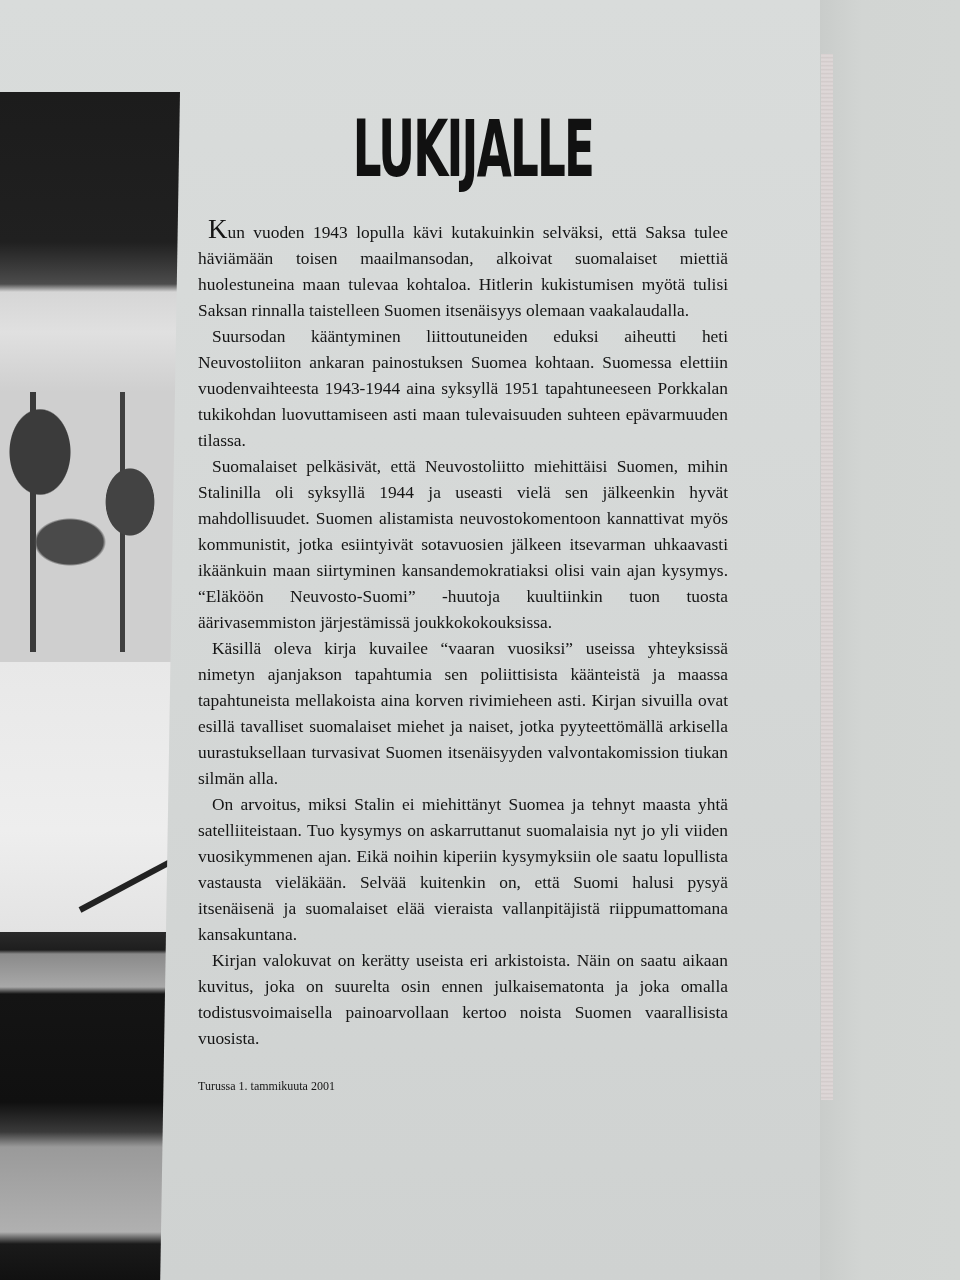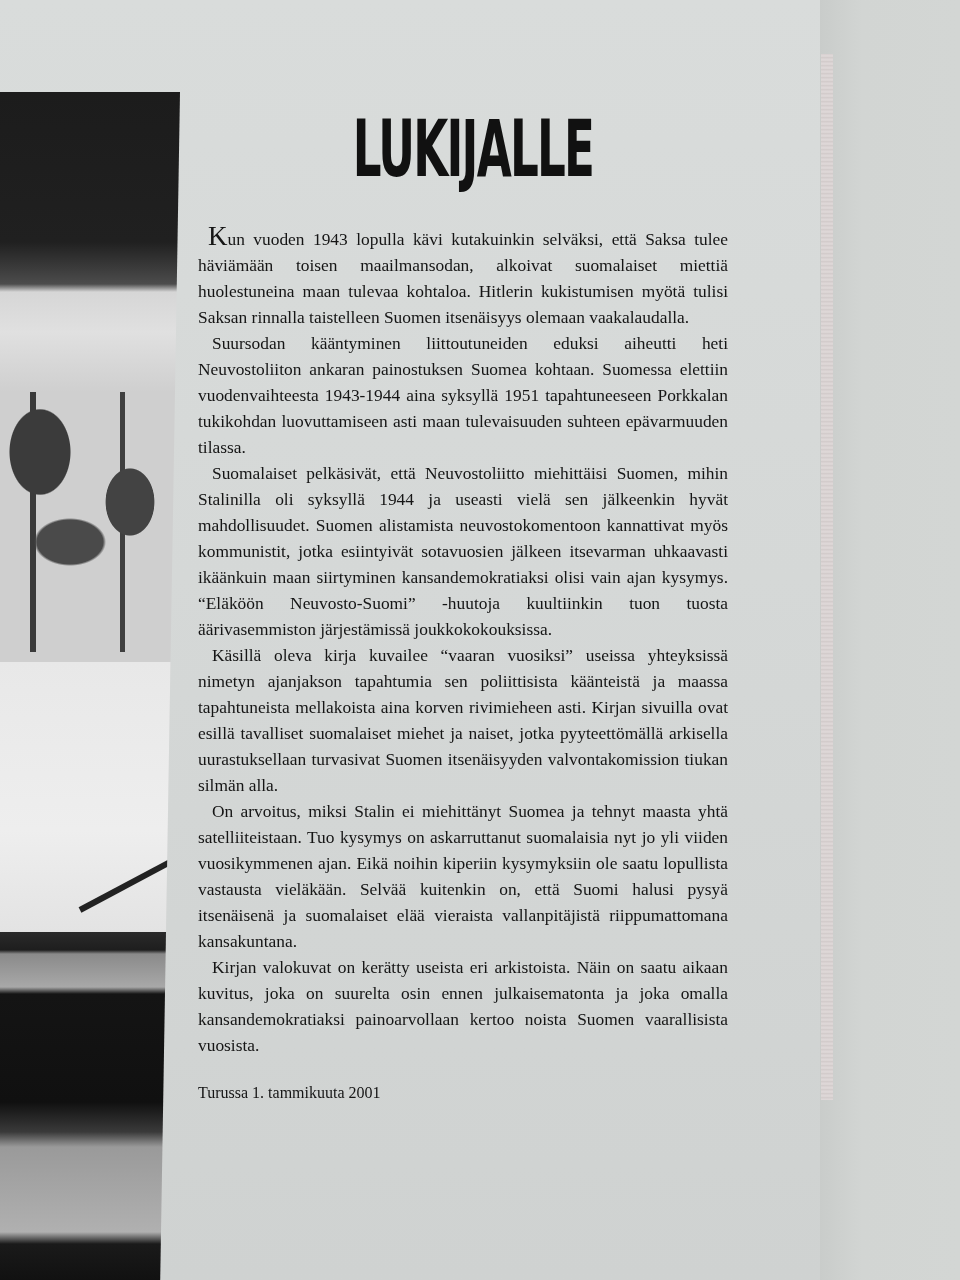--- a/index.html
+++ b/index.html
@@ -77,24 +77,24 @@
     transform-origin: center;
     color: #111;
     height: 100px;
     position: relative; left: 10px;
   }
   .para {
     font-size: 17.4px; line-height: 26px; text-align: justify;
     text-indent: 14px; margin: 0;
   }
   .para + .para { margin-top: 0; }
-  .para.first { text-indent: 10px; margin-top: 22px; }
+  .para.first { text-indent: 10px; margin-top: 15px; }
   .dropcap { font-size: 27px; line-height: 20px; }
   .signature {
-    font-size: 16px; line-height: 26px; margin-top: 22px; padding-left: 0px;
+    font-size: 12px; line-height: 26px; margin-top: 22px; padding-left: 0px;
   }
 </style>
 </head>
 <body>
 
 <div class="page"></div>
 <div class="page-edge"></div>
 <div class="page-stack"></div>
 
 <div class="photo">
@@ -106,16 +106,16 @@
 
 <div class="content">
   <h1 class="title">LUKIJALLE</h1>
 
   <p class="para first"><span class="dropcap">K</span><span>un vuoden 1943 lopulla kävi kutakuinkin selväksi, että Saksa tulee häviämään toisen maailmansodan, alkoivat suomalaiset miettiä huolestuneina maan tulevaa kohtaloa. Hitlerin kukistumisen myötä tulisi Saksan rinnalla taistelleen Suomen itsenäisyys olemaan vaakalaudalla.</span></p>
 
   <p class="para">Suursodan kääntyminen liittoutuneiden eduksi aiheutti heti Neuvostoliiton ankaran painostuksen Suomea kohtaan. Suomessa elettiin vuodenvaihteesta 1943-1944 aina syksyllä 1951 tapahtuneeseen Porkkalan tukikohdan luovuttamiseen asti maan tulevaisuuden suhteen epävarmuuden tilassa.</p>
   <p class="para">Suomalaiset pelkäsivät, että Neuvostoliitto miehittäisi Suomen, mihin Stalinilla oli syksyllä 1944 ja useasti vielä sen jälkeenkin hyvät mahdollisuudet. Suomen alistamista neuvostokomentoon kannattivat myös kommunistit, jotka esiintyivät sotavuosien jälkeen itsevarman uhkaavasti ikäänkuin maan siirtyminen kansandemokratiaksi olisi vain ajan kysymys. “Eläköön Neuvosto-Suomi” -huutoja kuultiinkin tuon tuosta äärivasemmiston järjestämissä joukkokokouksissa.</p>
   <p class="para">Käsillä oleva kirja kuvailee “vaaran vuosiksi” useissa yhteyksissä nimetyn ajanjakson tapahtumia sen poliittisista käänteistä ja maassa tapahtuneista mellakoista aina korven rivimieheen asti. Kirjan sivuilla ovat esillä tavalliset suomalaiset miehet ja naiset, jotka pyyteettömällä arkisella uurastuksellaan turvasivat Suomen itsenäisyyden valvontakomission tiukan silmän alla.</p>
   <p class="para">On arvoitus, miksi Stalin ei miehittänyt Suomea ja tehnyt maasta yhtä satelliiteistaan. Tuo kysymys on askarruttanut suomalaisia nyt jo yli viiden vuosikymmenen ajan. Eikä noihin kiperiin kysymyksiin ole saatu lopullista vastausta vieläkään. Selvää kuitenkin on, että Suomi halusi pysyä itsenäisenä ja suomalaiset elää vieraista vallanpitäjistä riippumattomana kansakuntana.</p>
-  <p class="para">Kirjan valokuvat on kerätty useista eri arkistoista. Näin on saatu aikaan kuvitus, joka on suurelta osin ennen julkaisematonta ja joka omalla kansandemokratiaksi painoarvollaan kertoo noista Suomen vaarallisista vuosista.</p>
+  <p class="para">Kirjan valokuvat on kerätty useista eri arkistoista. Näin on saatu aikaan kuvitus, joka on suurelta osin ennen julkaisematonta ja joka omalla todistusvoimaisella painoarvollaan kertoo noista Suomen vaarallisista vuosista.</p>
 
   <p class="signature">Turussa 1. tammikuuta 2001</p>
 </div>
 
 </body></html>

